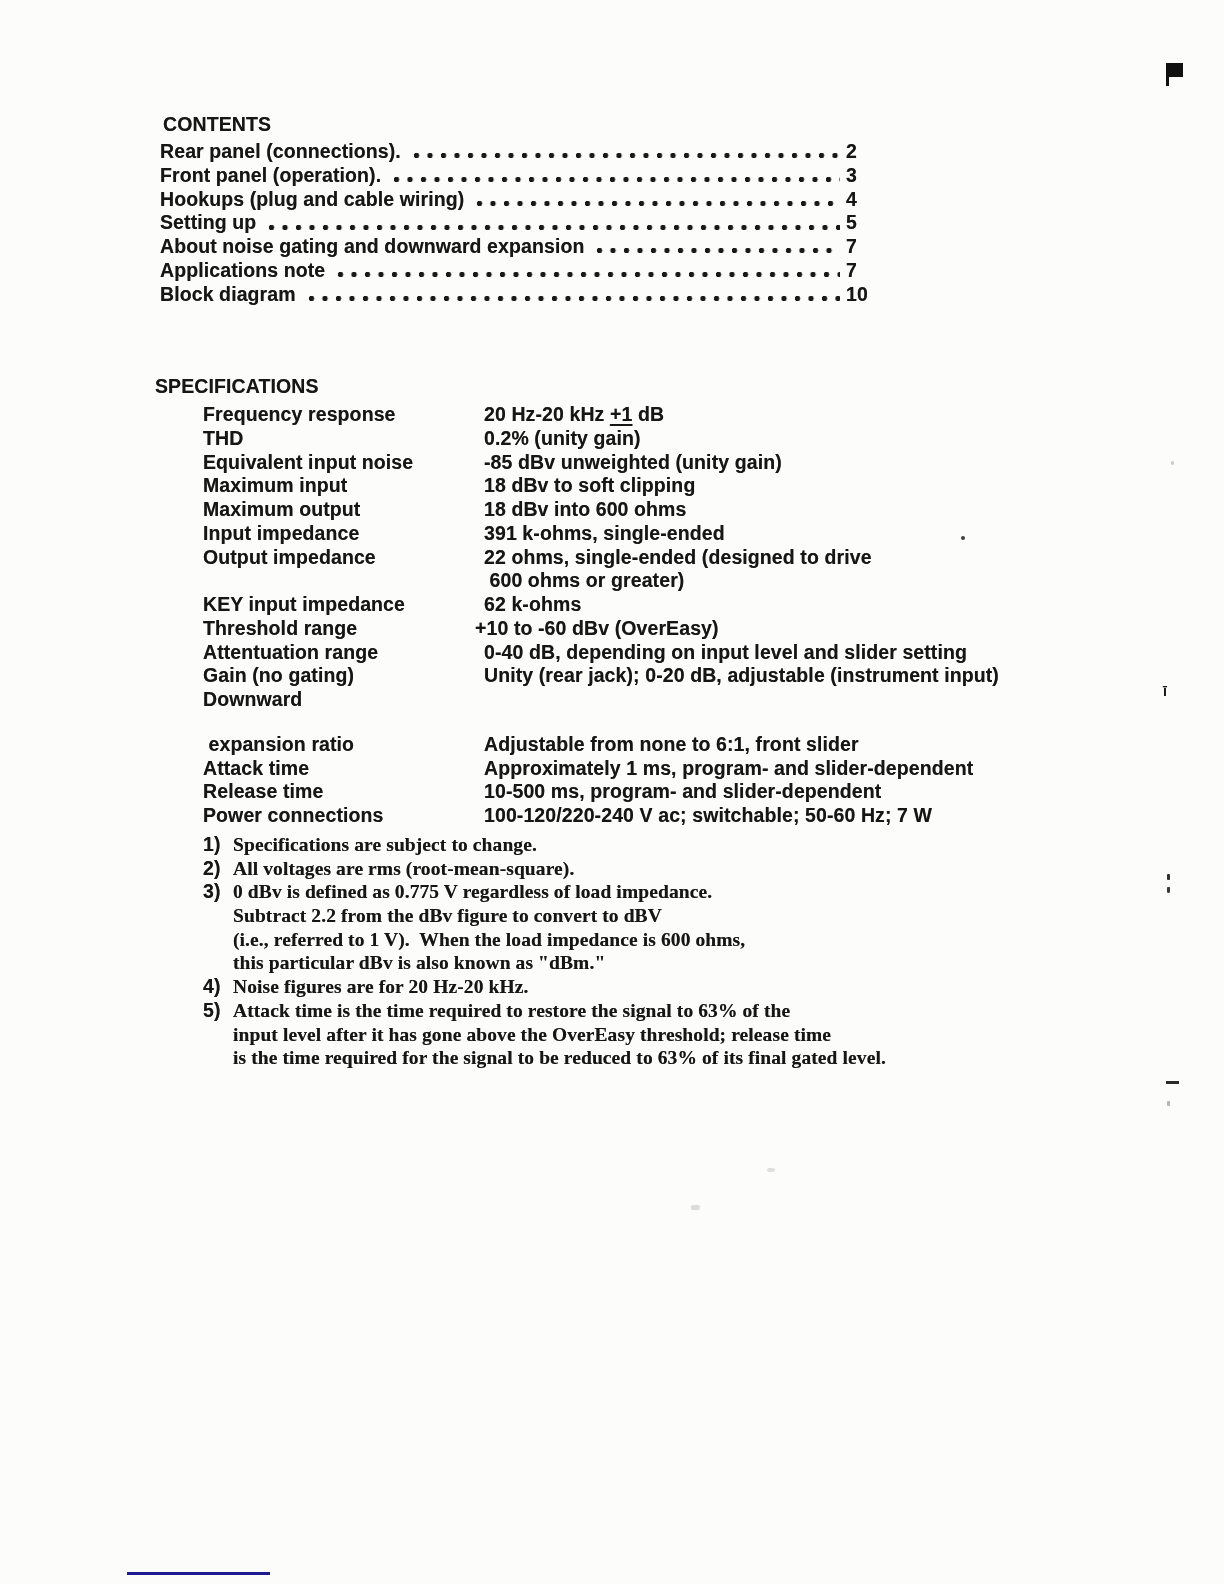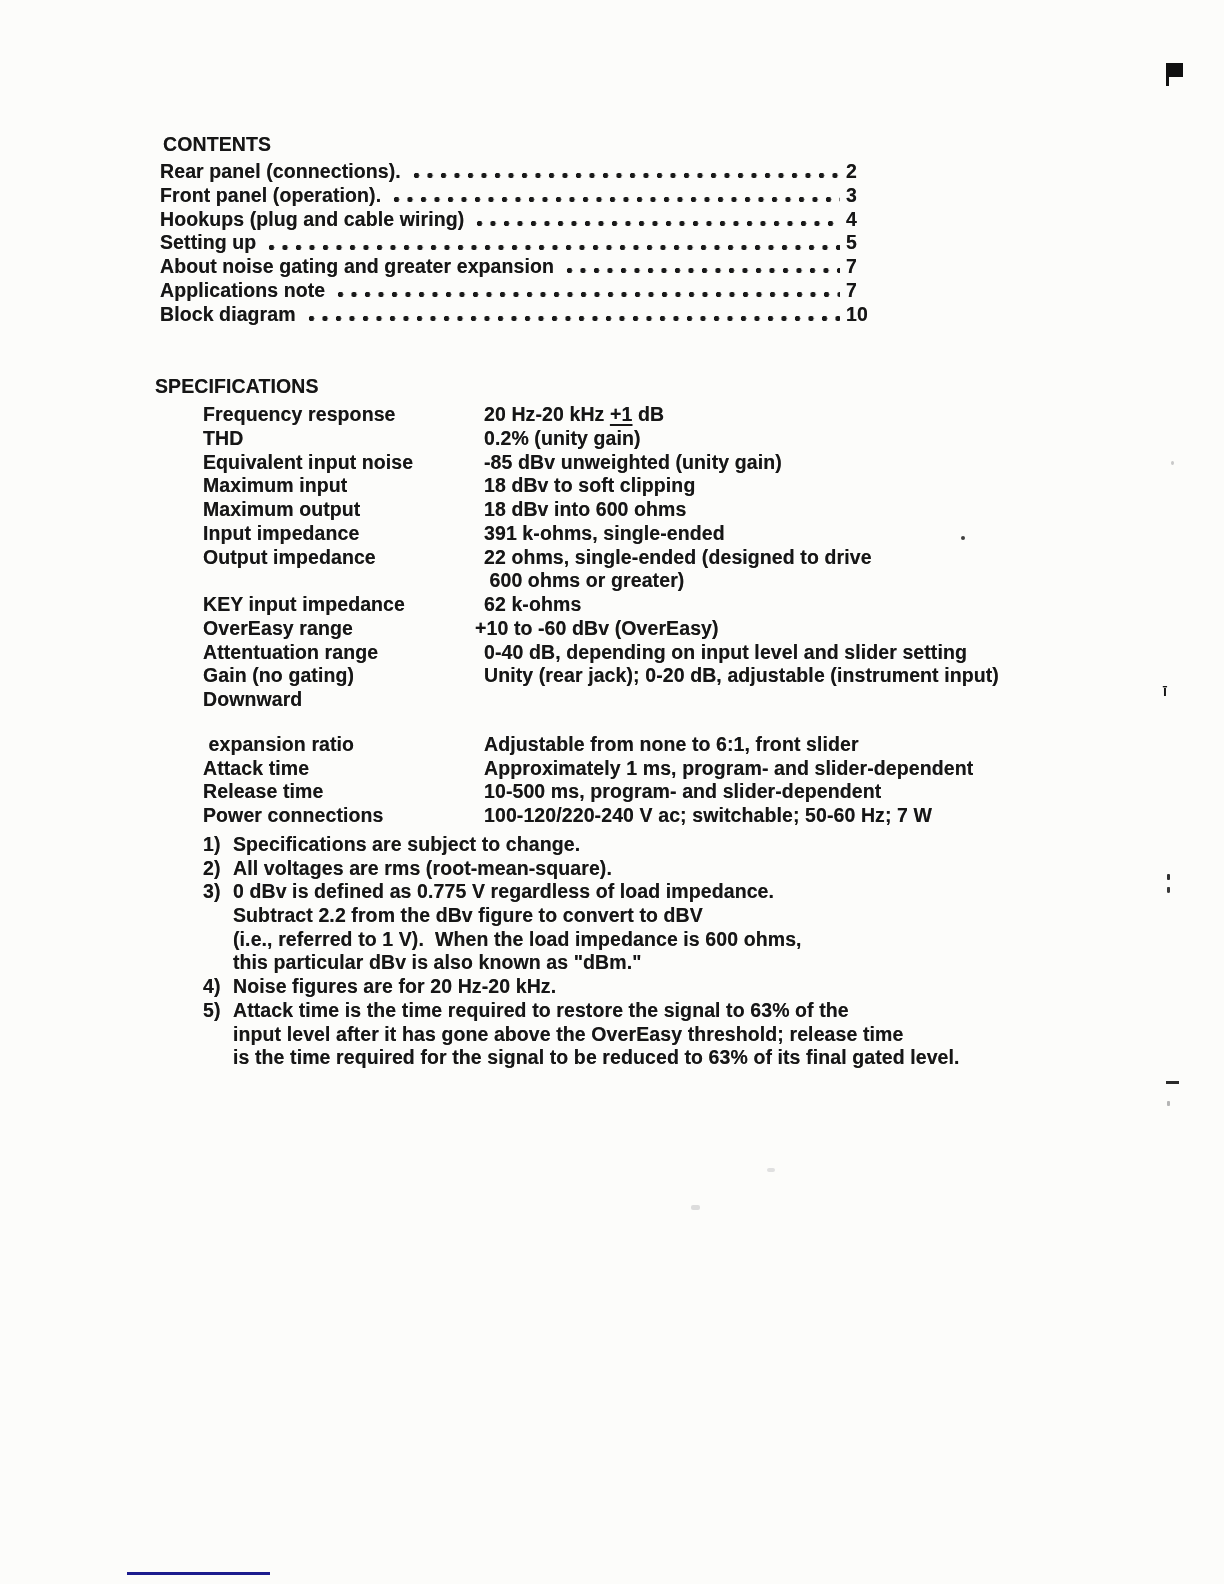--- a/index.html
+++ b/index.html
@@ -10,21 +10,21 @@
     overflow:hidden;
     font-family:"Liberation Sans","DejaVu Sans",sans-serif;
     color:#161616;
     font-weight:600;
     font-size:19.5px;
     letter-spacing:0.1px;
     text-shadow:0 0 0.5px rgba(20,20,20,0.55);
   }
   
   .toc{position:absolute;left:160px;top:112px;width:712px;}
-  .toc-title{margin-left:3px;line-height:24px;margin-bottom:4px;margin-top:20px;}
+  .toc-title{margin-left:3px;line-height:24px;margin-bottom:4px;}
   .toc-row{display:flex;align-items:center;height:23.75px;line-height:23.75px;}
   .toc-label{white-space:pre;flex:none;}
   .toc-leader{
     flex:1;align-self:stretch;margin:0 6px 0 8px;
     background-image:radial-gradient(circle at 3.5px 3.5px,#191919 2.5px,rgba(0,0,0,0) 3px);
     background-size:13.5px 7px;background-repeat:repeat-x;
     background-position:left 4px bottom 4.5px;
   }
   .toc-page{flex:none;width:26px;white-space:pre;}
   
@@ -34,21 +34,21 @@
   .spec-row{display:flex;height:23.75px;line-height:23.75px;align-items:baseline;}
   .spec-label{flex:none;width:281px;white-space:pre;}
   .spec-value{flex:none;white-space:pre;}
   .pm-underline{text-decoration:underline;text-underline-offset:3px;text-decoration-thickness:2px;}
   
   .notes{position:absolute;left:200px;top:832px;width:960px;}
   .notes-title{line-height:24px;margin-left:-2px;}
   .note-lines{margin-top:1px;}
   .note-line{display:flex;height:23.7px;line-height:23.7px;align-items:baseline;}
   .note-num{flex:none;width:30px;white-space:pre;padding-left:3px;}
-  .note-text{flex:none;white-space:pre;}
+  .note-text{flex:none;white-space:pre;font-family:Liberation Serif, serif;}
   
   .flag-mark{position:absolute;left:1166px;top:63px;width:20px;height:24px;}
   .flag-rect{position:absolute;left:0;top:0;width:17px;height:14px;background:#101010;}
   .flag-stem{position:absolute;left:0;top:0;width:3px;height:23px;background:#101010;}
   .stray-dot{position:absolute;left:961px;top:536px;width:4px;height:4px;border-radius:50%;background:#3f3f3f;}
   .faint-speck-ru{position:absolute;left:1171px;top:461px;width:3px;height:4px;border-radius:50%;background:#c8c8c8;}
   .margin-glyph{position:absolute;left:1163px;top:683px;font-size:14px;font-weight:700;line-height:16px;}
   .tick-a{position:absolute;left:1167px;top:874px;width:3px;height:6px;border-radius:1px;background:#303030;}
   .tick-b{position:absolute;left:1167px;top:887px;width:3px;height:6px;border-radius:1px 1px 2px 2px;background:#3a3a3a;}
   .stray-dash{position:absolute;left:1166px;top:1081px;width:13px;height:3px;background:#2b2b2b;}
@@ -79,21 +79,21 @@
       <span class="toc-label">Hookups (plug and cable wiring)</span>
       <span class="toc-leader"></span>
       <span class="toc-page">4</span>
     </div>
     <div class="toc-row">
       <span class="toc-label">Setting up</span>
       <span class="toc-leader"></span>
       <span class="toc-page">5</span>
     </div>
     <div class="toc-row">
-      <span class="toc-label">About noise gating and greater expansion</span>
+      <span class="toc-label">About noise gating and downward expansion</span>
       <span class="toc-leader"></span>
       <span class="toc-page">7</span>
     </div>
     <div class="toc-row">
       <span class="toc-label">Applications note</span>
       <span class="toc-leader"></span>
       <span class="toc-page">7</span>
     </div>
     <div class="toc-row">
       <span class="toc-label">Block diagram</span>
@@ -136,21 +136,21 @@
       </div>
       <div class="spec-row">
         <span class="spec-label"></span>
         <span class="spec-value"> 600 ohms or greater)</span>
       </div>
       <div class="spec-row">
         <span class="spec-label">KEY input impedance</span>
         <span class="spec-value">62 k-ohms</span>
       </div>
       <div class="spec-row">
-        <span class="spec-label">OverEasy range</span>
+        <span class="spec-label">Threshold range</span>
         <span class="spec-value" style="margin-left:-9px;">+10 to -60 dBv (OverEasy)</span>
       </div>
       <div class="spec-row">
         <span class="spec-label">Attentuation range</span>
         <span class="spec-value">0-40 dB, depending on input level and slider setting</span>
       </div>
       <div class="spec-row">
         <span class="spec-label">Gain (no gating)</span>
         <span class="spec-value">Unity (rear jack); 0-20 dB, adjustable (instrument input)</span>
       </div>

